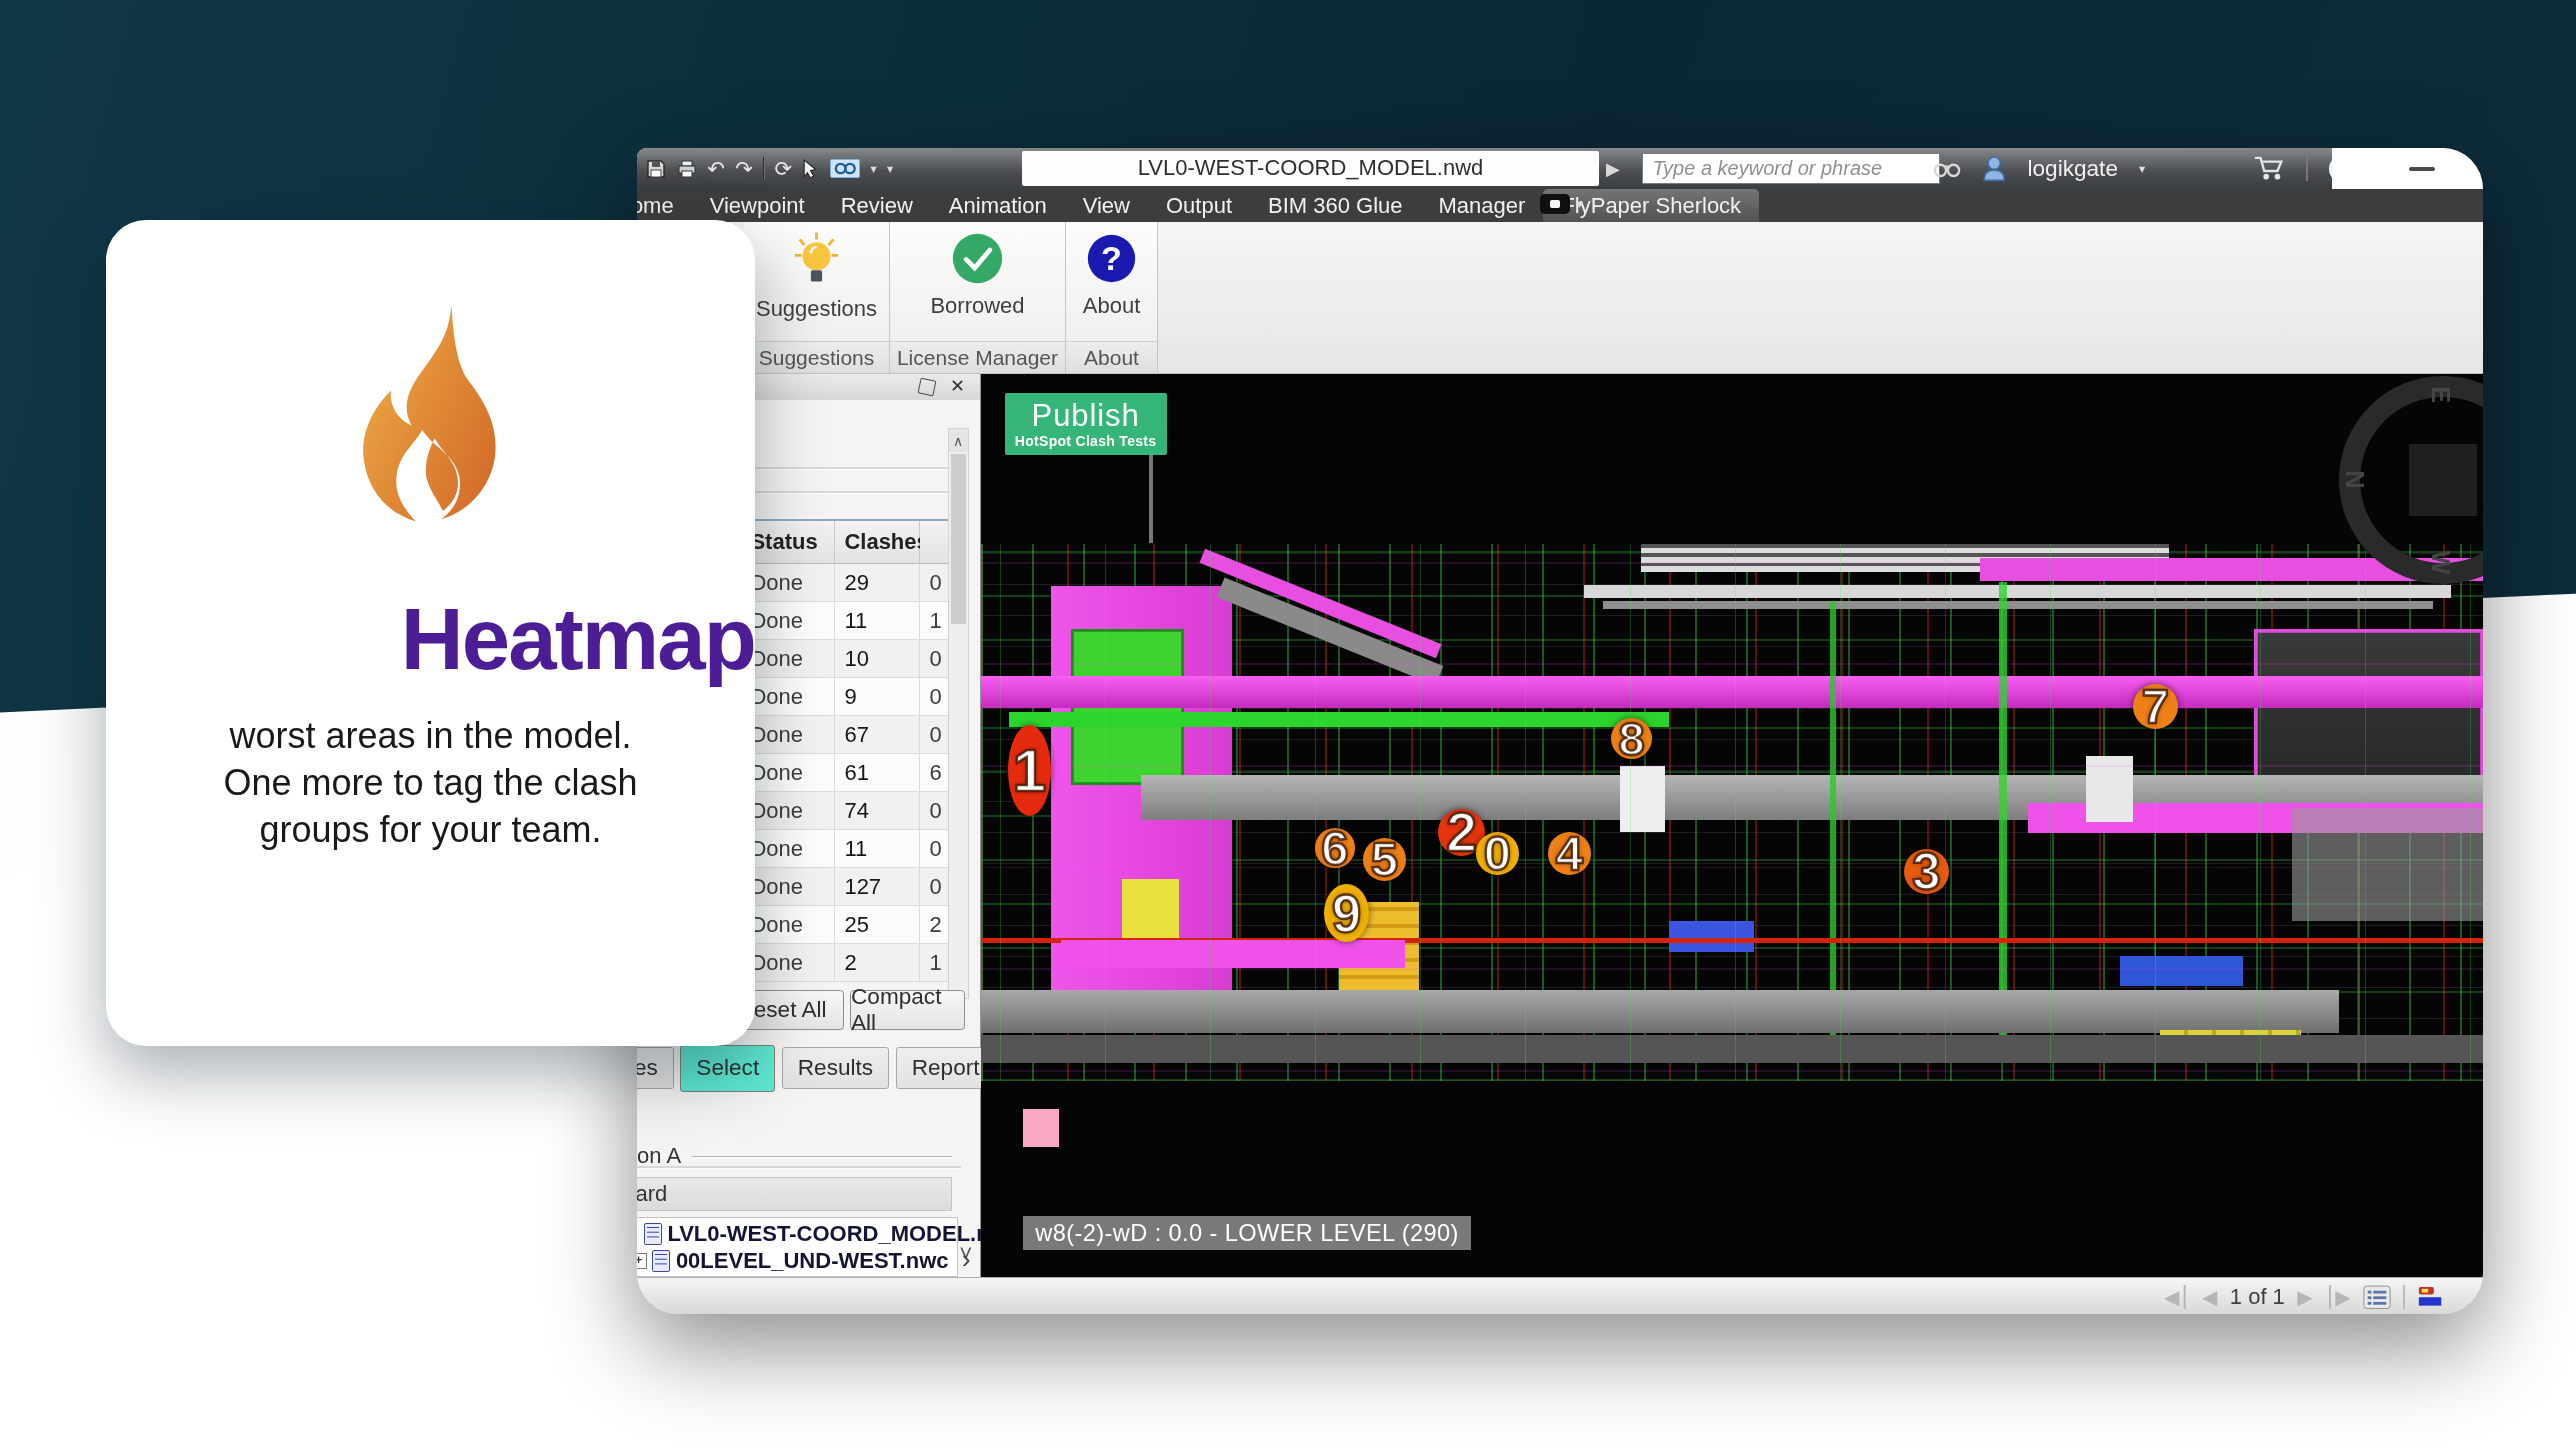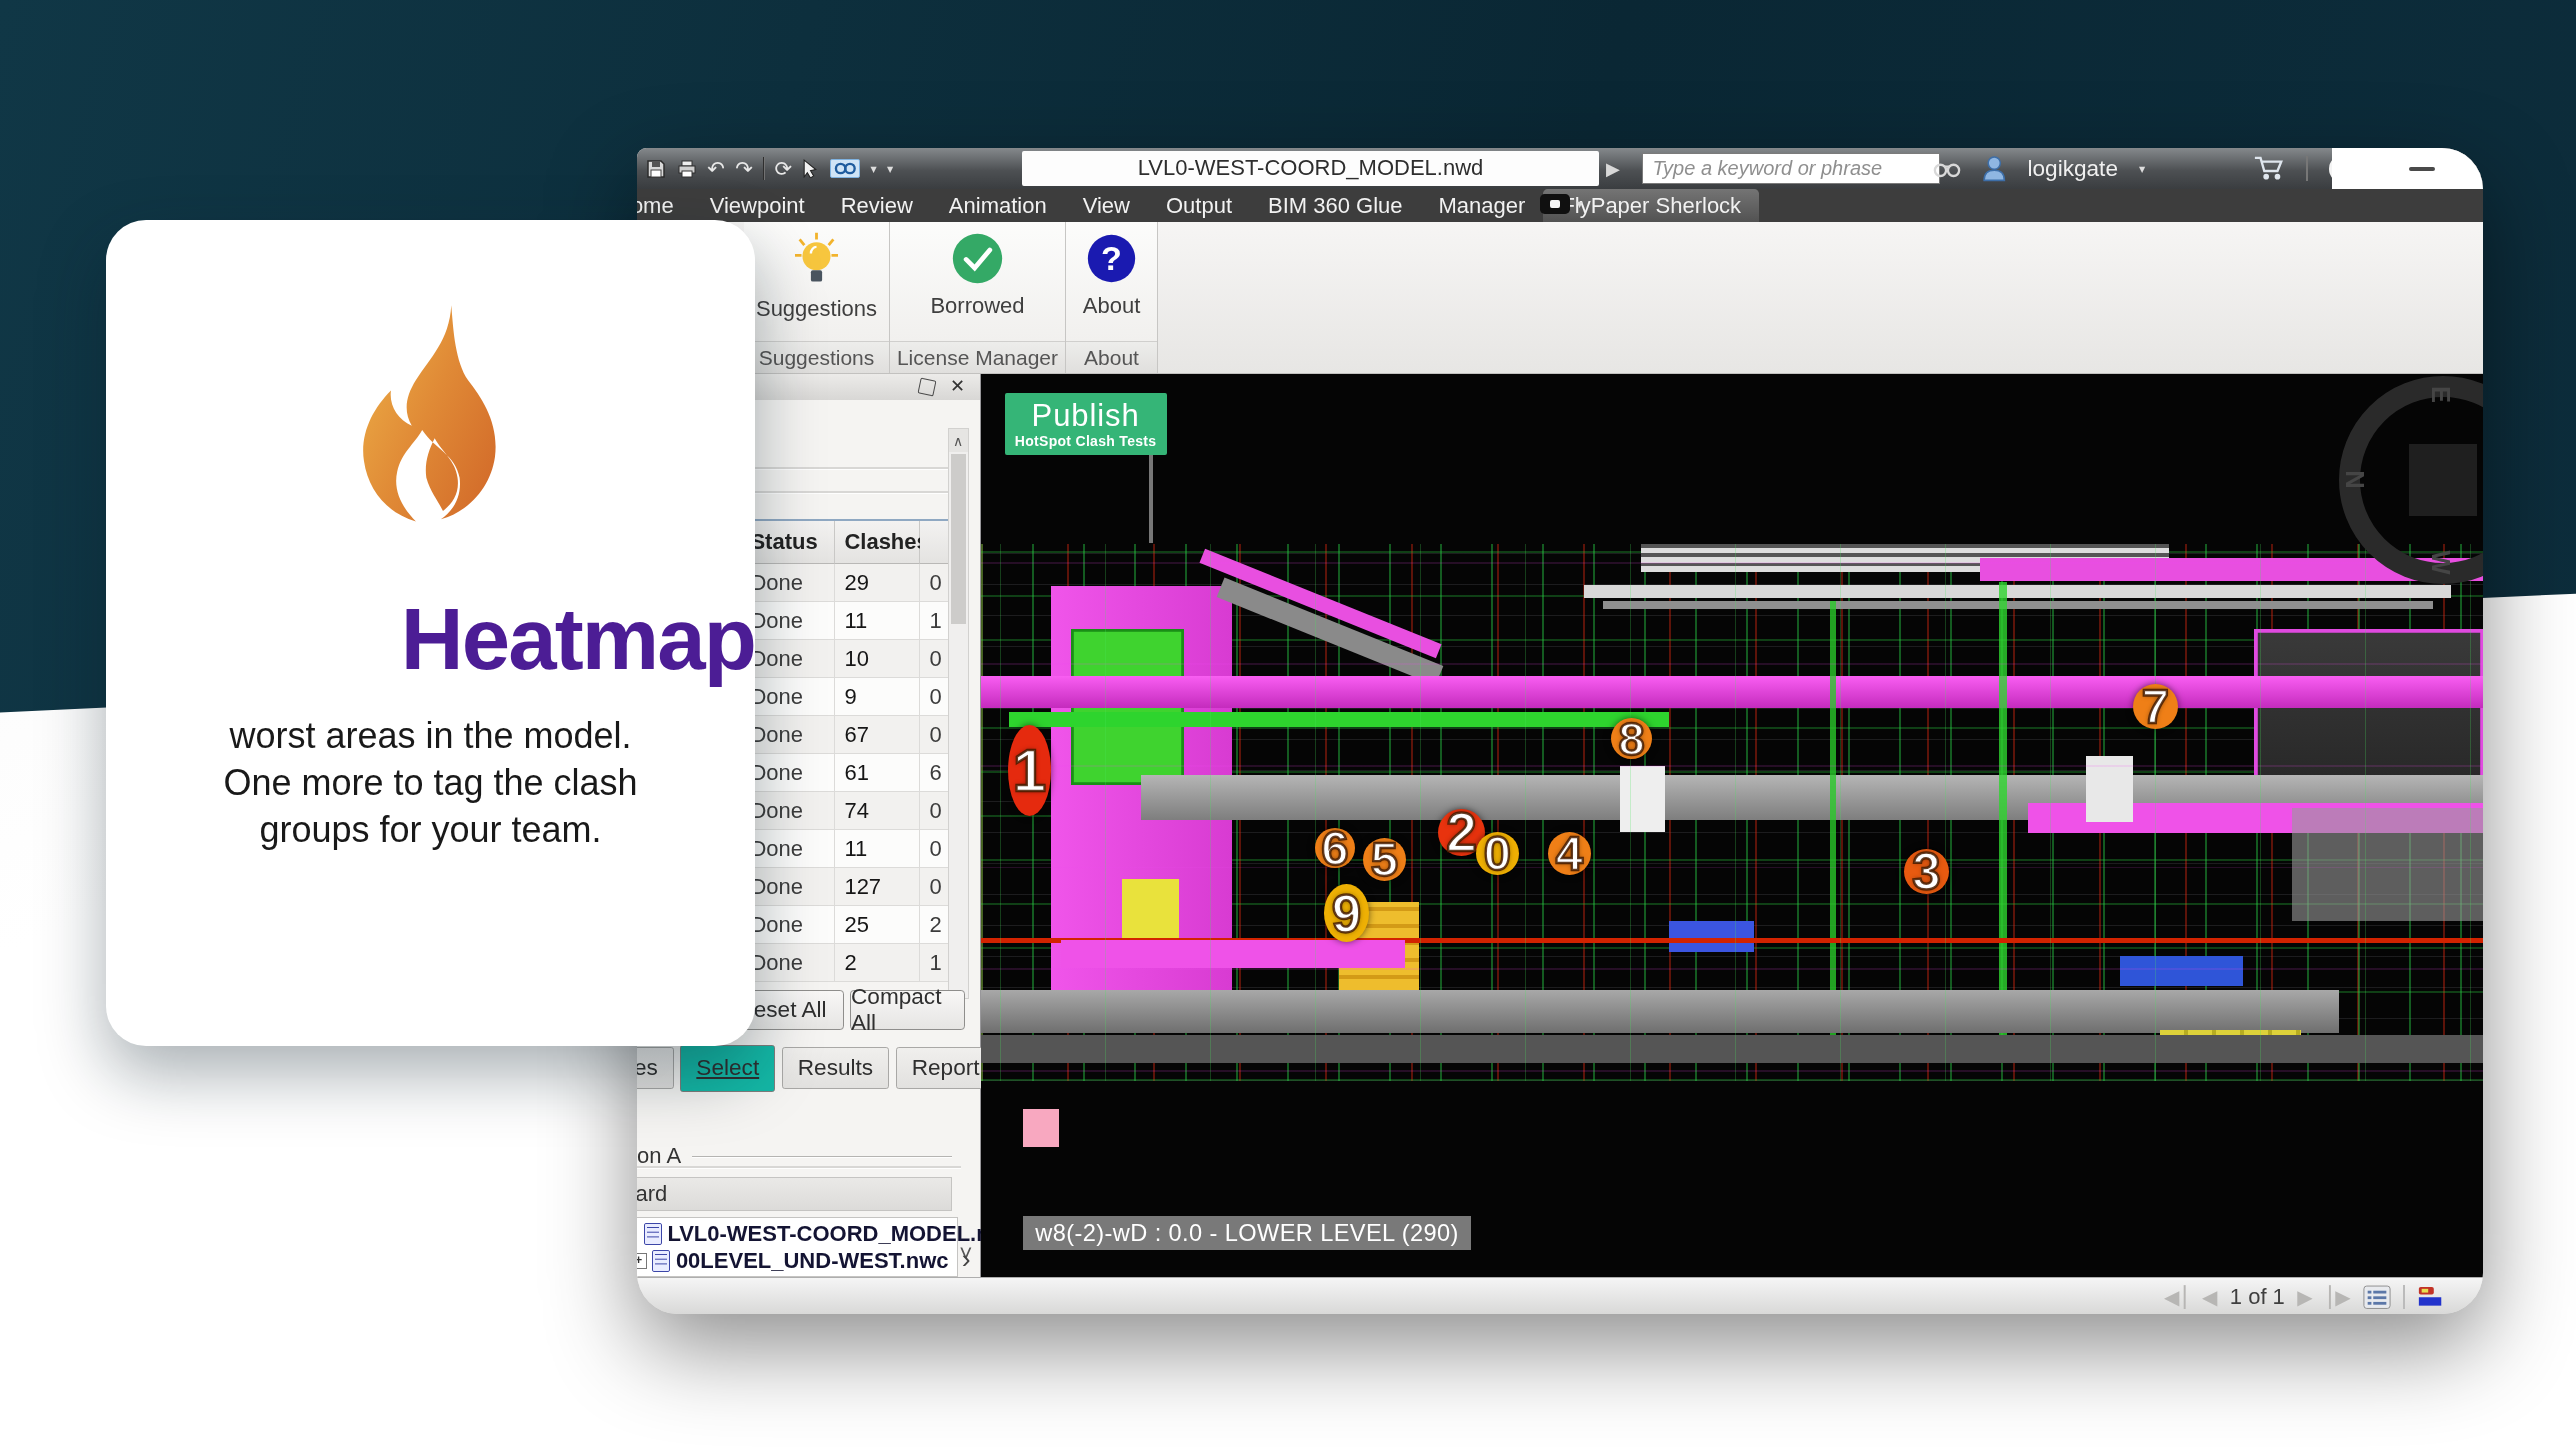--- a/index.html
+++ b/index.html
@@ -69,21 +69,21 @@
   .trow .cl{font-weight:normal;color:#161616;}
   .vscroll{position:absolute;right:11.3px;top:28px;width:21px;height:571px;background:#f0efee;border:0.9px solid #d2d1cf;box-sizing:border-box;}
   .vscroll .up{height:22.6px;display:flex;align-items:center;justify-content:center;font-size:14px;color:#555;background:#e6e5e3;}
   .vscroll .thumb{margin:1.9px;height:170px;background:#cdccca;}
   .panel-btn{position:absolute;height:40px;border:1.9px solid #8f8e8c;border-radius:3.8px;box-sizing:border-box;
              background:linear-gradient(#f8f7f6,#e6e5e3);font-size:22.6px;color:#2f2f2f;
              display:flex;align-items:center;justify-content:center;}
   .panel-tabs{position:absolute;left:-53px;top:647px;display:flex;gap:6.6px;}
   .ptab{height:42px;padding:0 15px;display:flex;align-items:center;font-size:22.6px;color:#2f2f2f;border-radius:2.8px;
         background:linear-gradient(#f0efed,#e2e1df);border:1.9px solid #a9a8a6;box-sizing:border-box;}
-  .ptab.active{background:#14b8a6;border-color:#7f7e7c;height:47px;margin-top:-2.8px;text-decoration:underline;}
+  .ptab.active{background:#5eead4;border-color:#7f7e7c;height:47px;margin-top:-2.8px;}
   .sel-line{position:absolute;left:-66px;top:743px;width:381px;display:flex;align-items:center;gap:11.3px;font-size:22px;color:#333;}
   .sel-line .rule{flex:1;height:0;border-top:1.9px solid #b5b4b2;box-shadow:0 0.9px 0 #fff;}
   .std-row{position:absolute;left:-60px;top:777px;width:375px;height:34px;background:linear-gradient(#eae9e7,#dcdbd9);
            border:0.9px solid #c5c4c2;display:flex;align-items:center;font-size:22px;color:#333;box-sizing:border-box;}
   .tree{position:absolute;left:-7.5px;top:817px;width:328px;height:60px;background:#fff;border:0.9px solid #c5c4c2;
         box-sizing:border-box;padding-top:1.9px;}
   .titem{display:flex;align-items:center;gap:5.7px;height:27px;font-weight:bold;font-size:22px;color:#141433;white-space:nowrap;}
   .expander{width:14px;height:14px;border:0.9px solid #777;background:#fff;font-size:12.3px;line-height:12.3px;text-align:center;color:#333;flex:none;}
   .docic{width:16px;height:20px;border:1.9px solid #3c46a8;background:#e9ecff;border-radius:1.9px;flex:none;position:relative;}
   .docic::after{content:"";position:absolute;left:1.9px;top:2.8px;right:1.9px;height:1.9px;background:#3c46a8;box-shadow:0 4.7px 0 #3c46a8,0 9.4px 0 #3c46a8;}

